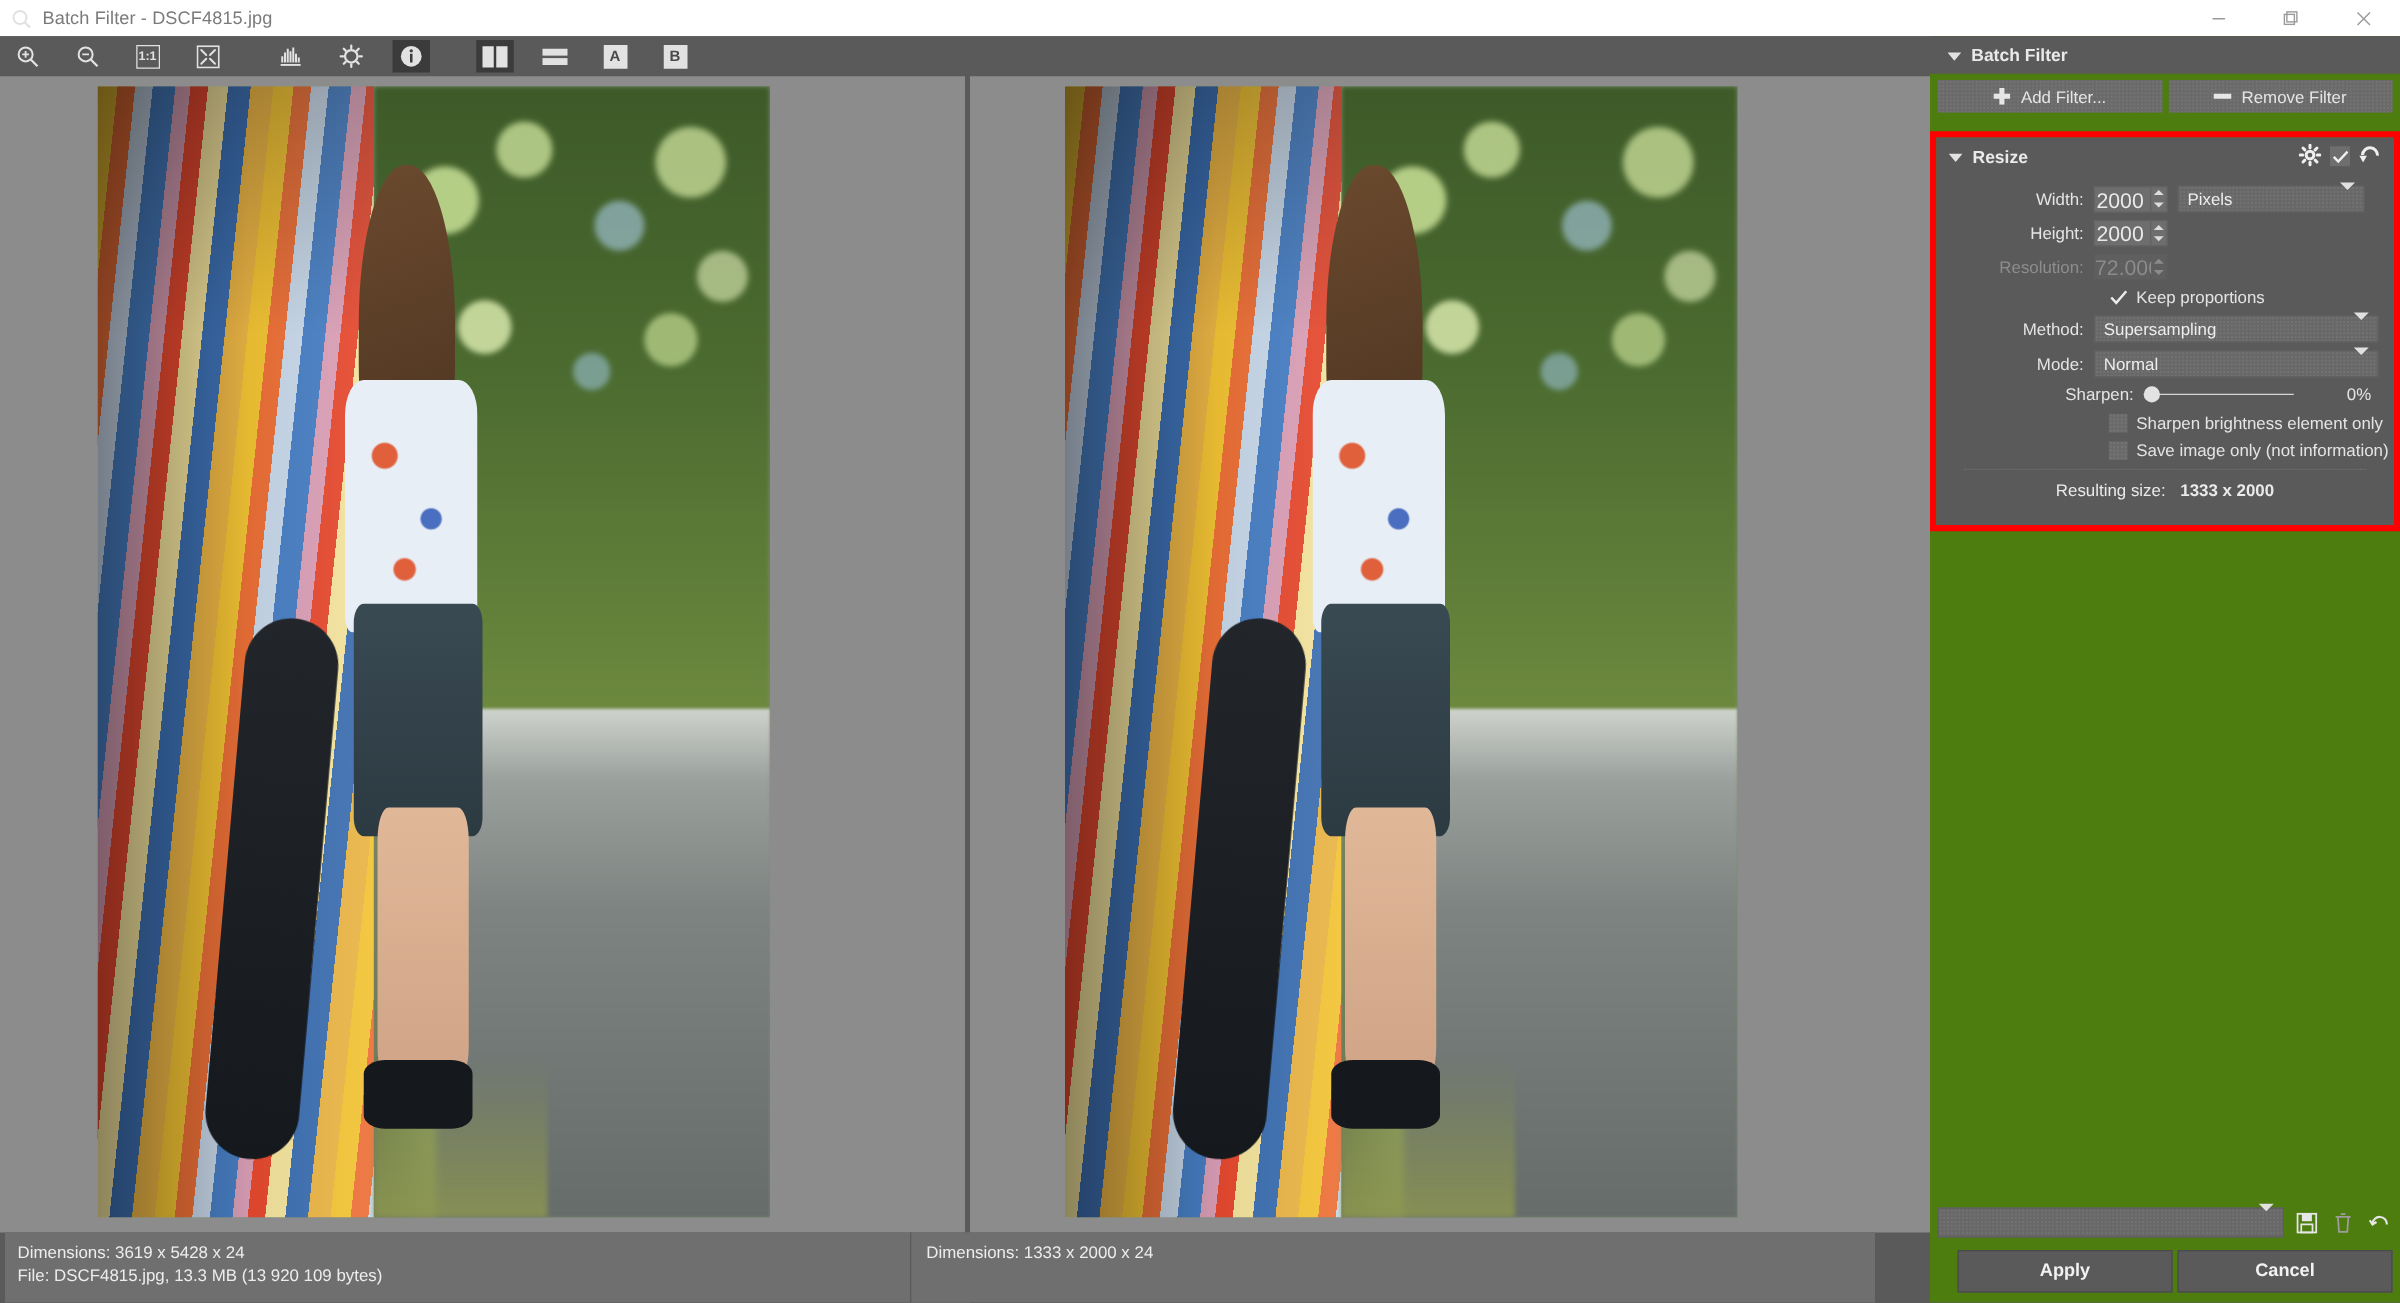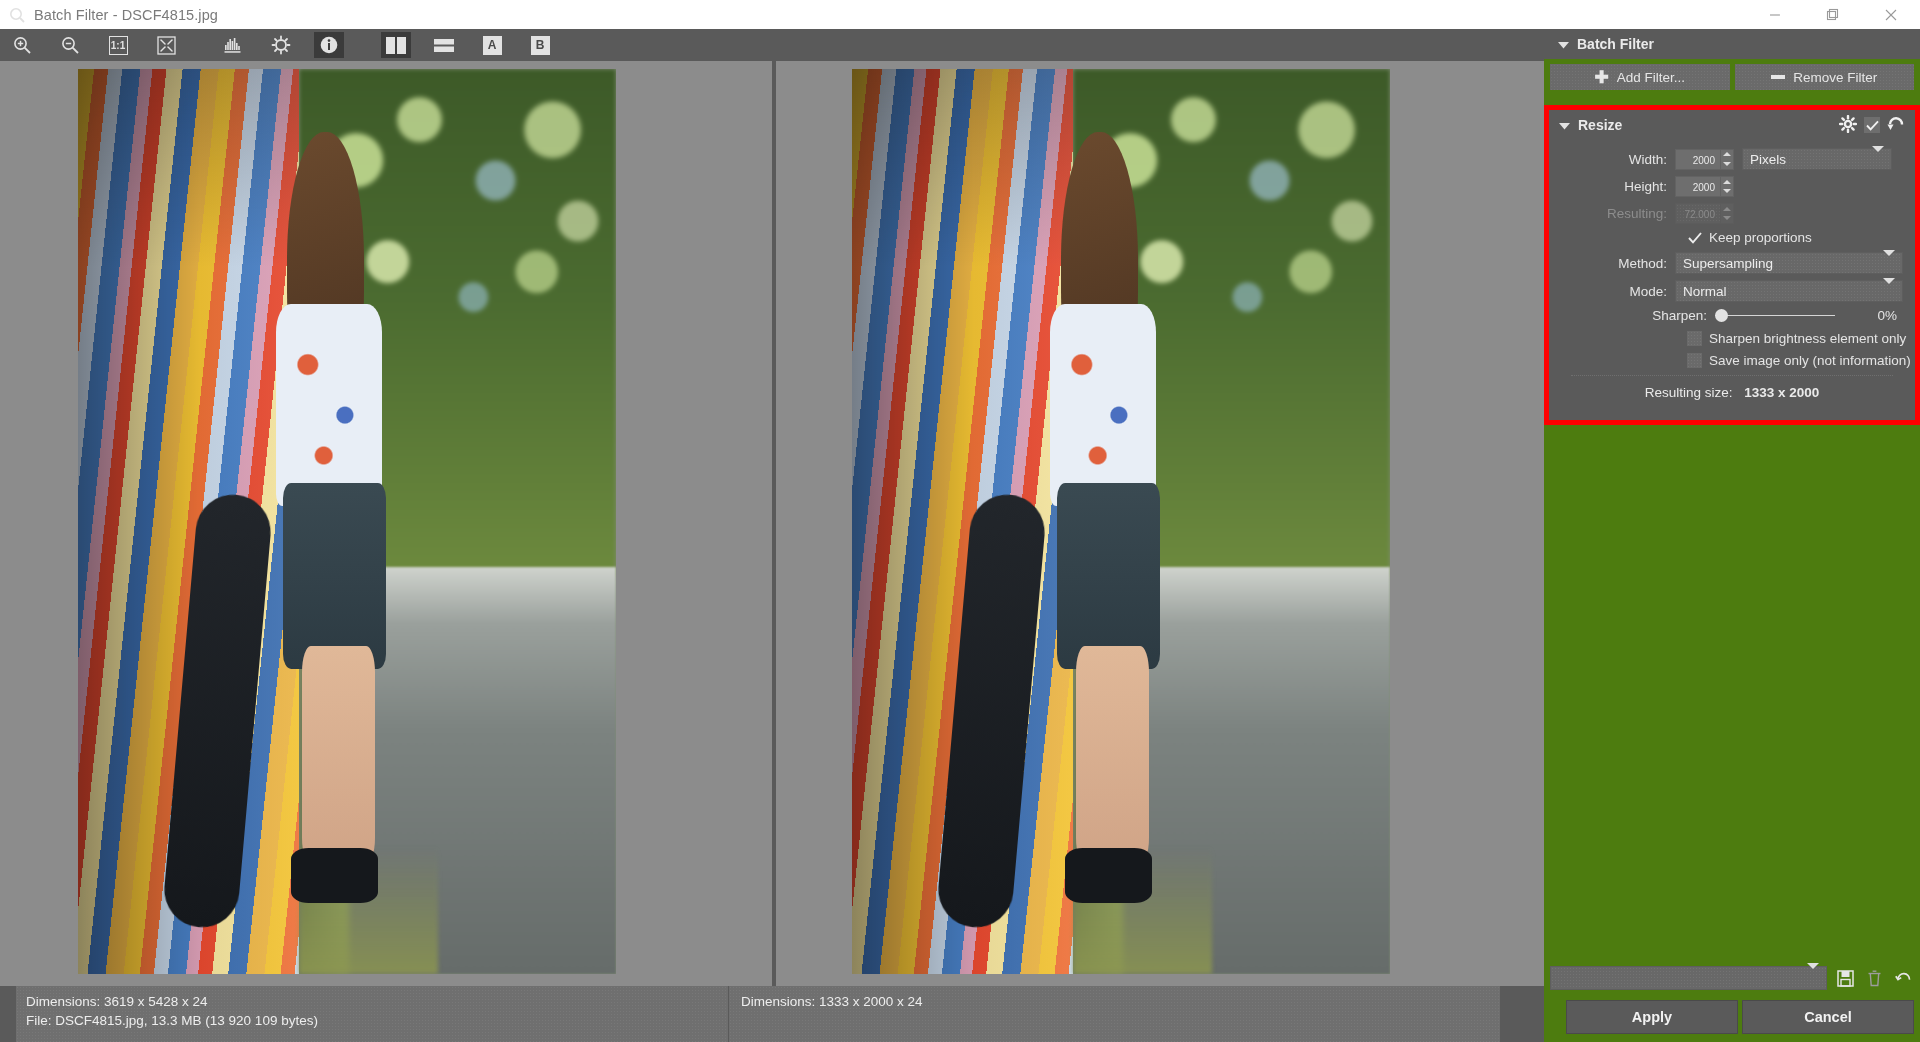--- a/index.html
+++ b/index.html
@@ -138,21 +138,21 @@
      background:linear-gradient(180deg,rgba(150,160,90,.0),rgba(140,150,80,.85));
      filter:blur(2px);}
 
   
   .statusbar{
     position:absolute; top:986px; height:56px; background:#6f6f6f;
     background-image:radial-gradient(#787878 0.5px, transparent 0.5px);
     background-size:3px 3px;
     padding:6px 0 0 10px; font-size:13.5px; color:#ededed; line-height:19px;
   }
-  .statusbar.left{ left:16px; width:772px; }
+  .statusbar.left{ left:4px; width:772px; }
   .statusbar.right{ left:728px; width:772px; border-left:1px solid #5a5a5a; padding-left:12px; }
 
   
   .panel{
     position:absolute; left:1544px; top:29px; width:376px; height:1013px;
     background:#4d7c0f;
   }
   .sec-head{
     height:30px; background:#5a5a5a; display:flex; align-items:center;
     font-size:14px; font-weight:bold; color:#eaeaea;
@@ -181,21 +181,21 @@
   .rz-icons{ margin-left:auto; display:flex; align-items:center; gap:7px; padding-right:10px; }
   .chk-sq{ width:16px;height:16px;background:#6e6e6e;display:flex;align-items:center;justify-content:center;}
 
   .rz-body{ background:#5a5a5a; height:calc(100% - 30px); padding-top:8px; }
   .row{ display:flex; align-items:center; margin-bottom:6px; padding-right:12px; }
   .lab{ width:126px; text-align:right; padding-right:8px; font-size:13.5px; color:#e4e4e4; }
   .lab.dim{ color:#8d8d8d; }
   .spin{ display:flex; }
   .numf{
     width:46px; height:21px; background:#6e6e6e; color:#eaeaea;
-    font-size:10px; text-align:right; padding-right:5px; line-height:21px;
+    font-size:17px; text-align:right; padding-right:5px; line-height:21px;
     border:1px solid #636363;
   }
   .numf.dim{ color:#8b8b8b; background:#5f5f5f; border-color:#5c5c5c;
     background-image:radial-gradient(#686868 0.5px, transparent 0.5px); background-size:3px 3px;}
   .spinbtns{ width:13px; height:21px; background:#6e6e6e; border:1px solid #636363; border-left:none;
     display:flex; flex-direction:column; align-items:center; justify-content:space-around; }
   .spinbtns.dim{ background:#5f5f5f; border-color:#5c5c5c; }
   .ar-u{ width:0;height:0;border-left:4px solid transparent;border-right:4px solid transparent;border-bottom:4px solid #dcdcdc;}
   .ar-d{ width:0;height:0;border-left:4px solid transparent;border-right:4px solid transparent;border-top:4px solid #dcdcdc;}
   .ar-u.dim{ border-bottom-color:#8b8b8b;} .ar-d.dim{ border-top-color:#8b8b8b;}
@@ -490,21 +490,21 @@
         <div class="spin">
           <div class="numf">2000</div>
           <div class="spinbtns">
             <div class="ar-u"></div>
             <div class="ar-d"></div>
           </div>
         </div>
       </div>
 
       <div class="row">
-        <div class="lab dim">Resulting:</div>
+        <div class="lab dim">Resolution:</div>
         <div class="spin">
           <div class="numf dim">72.000</div>
           <div class="spinbtns dim">
             <div class="ar-u dim"></div>
             <div class="ar-d dim"></div>
           </div>
         </div>
       </div>
 
       <div class="cbrow">

